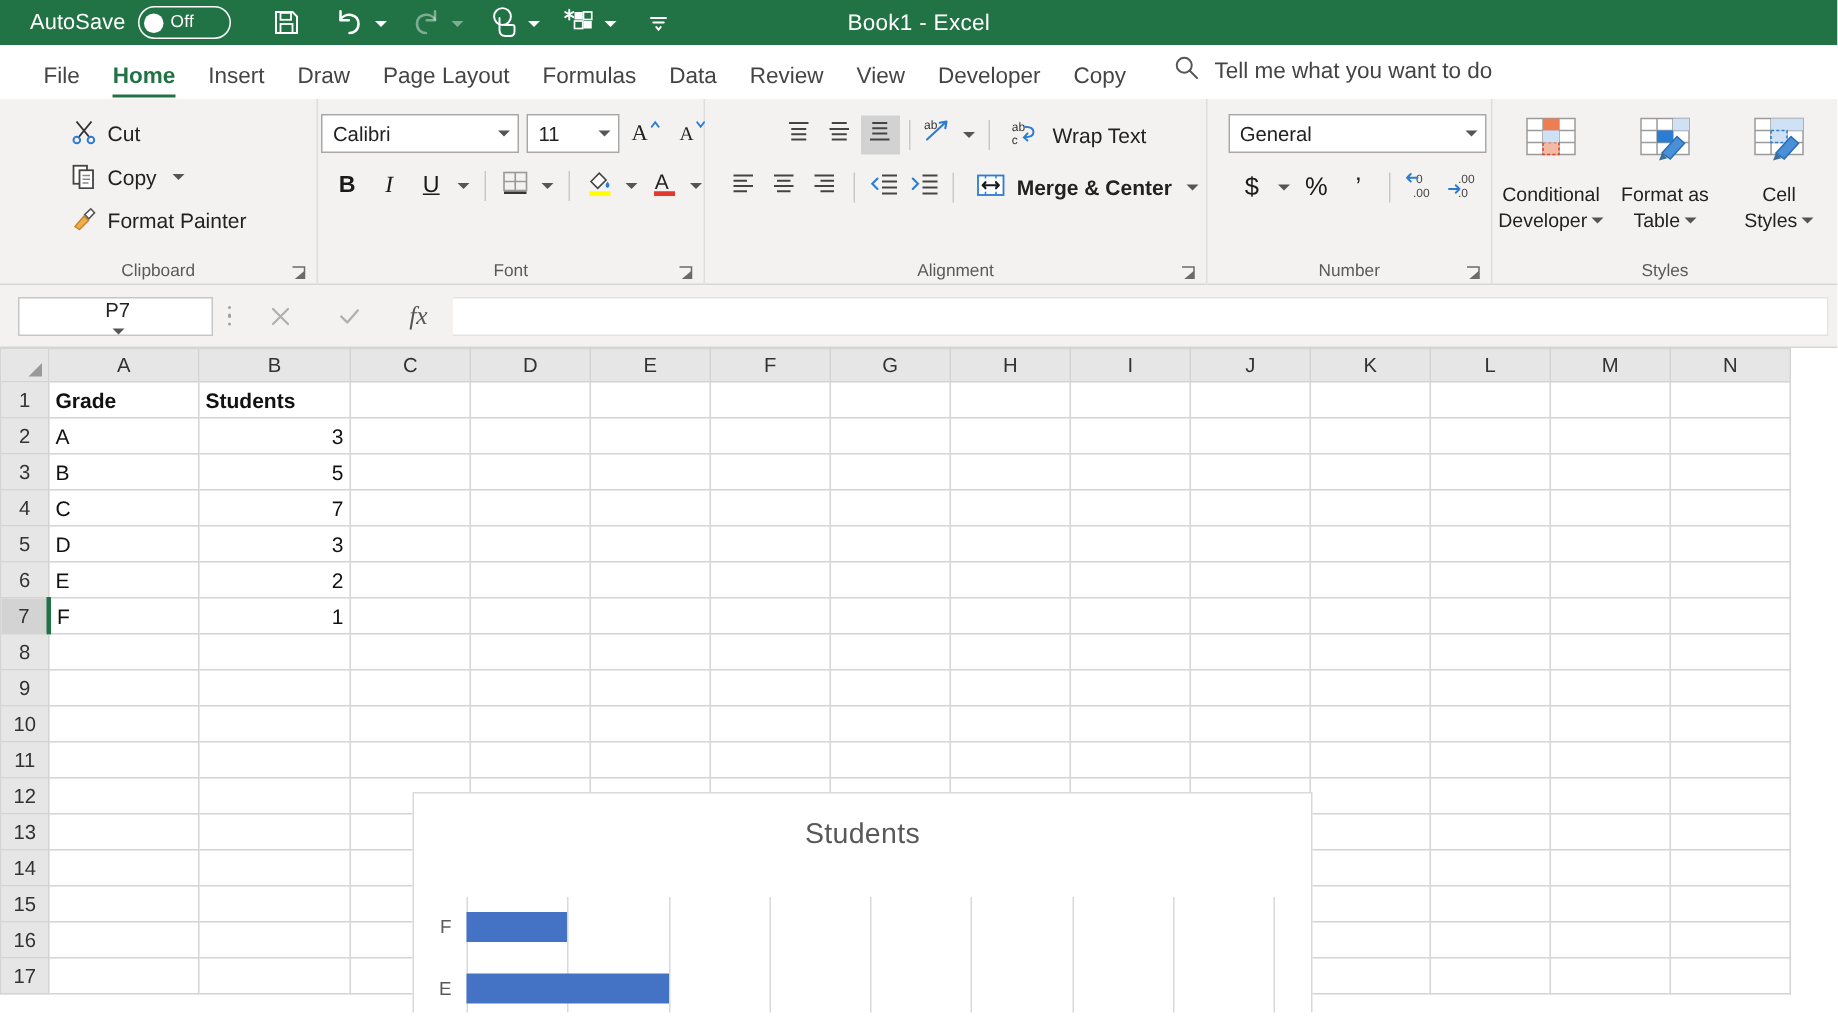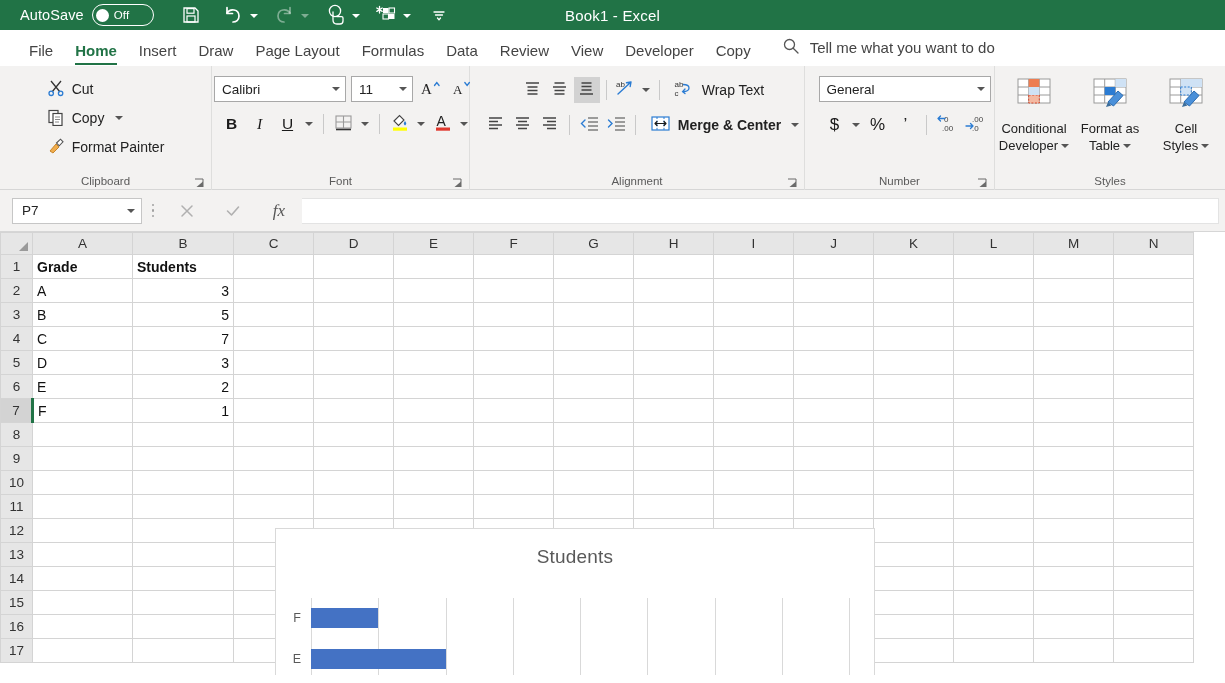--- a/index.html
+++ b/index.html
@@ -137,20 +137,21 @@
   .sty-item .t { font-size: 13px; color:#222; text-align:center; line-height: 1.28; margin-top: 3px; }
   .sty-item .t .c { display:inline-block; width:0;height:0;border-left:4px solid transparent;border-right:4px solid transparent;border-top:4px solid #555; margin-left:3px; vertical-align: 2px;}
 
   
   .fbar { height: 42px; background:#f3f2f1; display:flex; align-items:center; padding: 0 6px;
           border-bottom: 1px solid #d6d6d6; }
   .namebox {
     width: 130px; height: 26px; background:#fff; border:1px solid #c6c6c6;
     display:flex; align-items:center; padding: 0 6px 0 9px; font-size:13.5px; color:#222;
     margin-left: 6px;
+    flex-direction: column;
   }
   .namebox .val{flex:1;}
   .namebox .car{width:0;height:0;border-left:4.5px solid transparent;border-right:4.5px solid transparent;border-top:4.5px solid #555;}
   .fb-dots { width: 22px; display:flex; flex-direction:column; align-items:center; gap:3px; }
   .fb-dots span { width:2.5px;height:2.5px;background:#a0a0a0;border-radius:50%;}
   .fb-icons { display:flex; align-items:center; height:26px; }
   .fb-ic { width: 46px; height:26px; display:flex;align-items:center;justify-content:center; color:#a9a9a9; font-size:16px;}
   .fb-input { flex:1; height:26px; background:#fff; border:1px solid #e3e3e3; border-left:none; }
 
   

